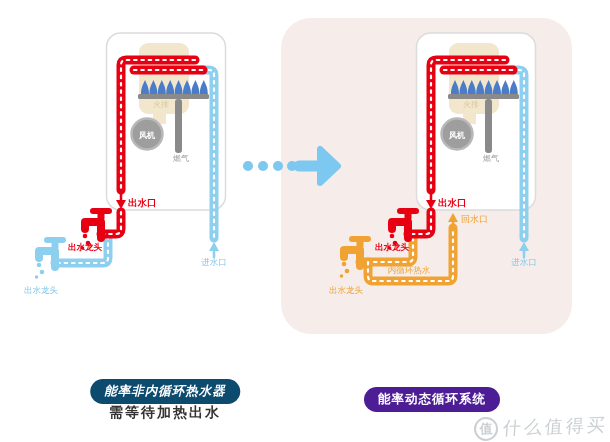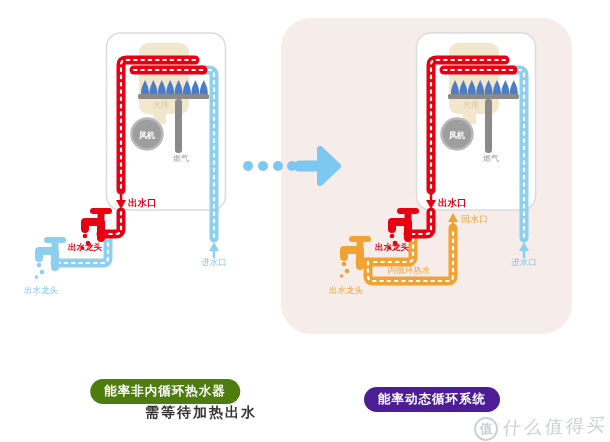--- a/index.html
+++ b/index.html
@@ -24,25 +24,25 @@
   .lbl-circ{fill:#f0a232;font-size:8.5px;}
   .lbl-unit{fill:#d9c69e;font-size:8px;}
   .lbl-fan{fill:#ffffff;font-size:8px;font-weight:bold;}
   .lbl-gas{fill:#9a9a9a;font-size:8px;}
   
   .badge{
     position:absolute;transform:translateX(-50%);
     color:#ffffff;font-size:12.5px;font-weight:bold;letter-spacing:1px;
     padding:4px 14px;border-radius:14px;white-space:nowrap;
   }
-  .badge-left{left:165px;top:379px;background:#4d7c0f;}
+  .badge-left{left:165px;top:379px;background:#0c4a6e;font-style:italic;}
   .badge-right{left:432px;top:387px;background:#4c1d95;}
   .caption{
     position:absolute;transform:translateX(-50%);
-    color:#333333;font-size:14px;font-weight:bold;letter-spacing:2px;white-space:nowrap;margin-left:36px;
+    color:#333333;font-size:14px;font-weight:bold;letter-spacing:2px;white-space:nowrap;
   }
   .caption-left{left:165px;top:404px;}
   .caption-right{left:431px;top:404px;}
   
   .watermark{
     position:absolute;right:2px;bottom:3px;display:flex;align-items:center;gap:5px;
     color:#cbd0d3;transform:rotate(-2deg);
   }
   .watermark .wm-logo{
     display:inline-block;width:20px;height:20px;border:2px solid #cbd0d3;border-radius:50%;

